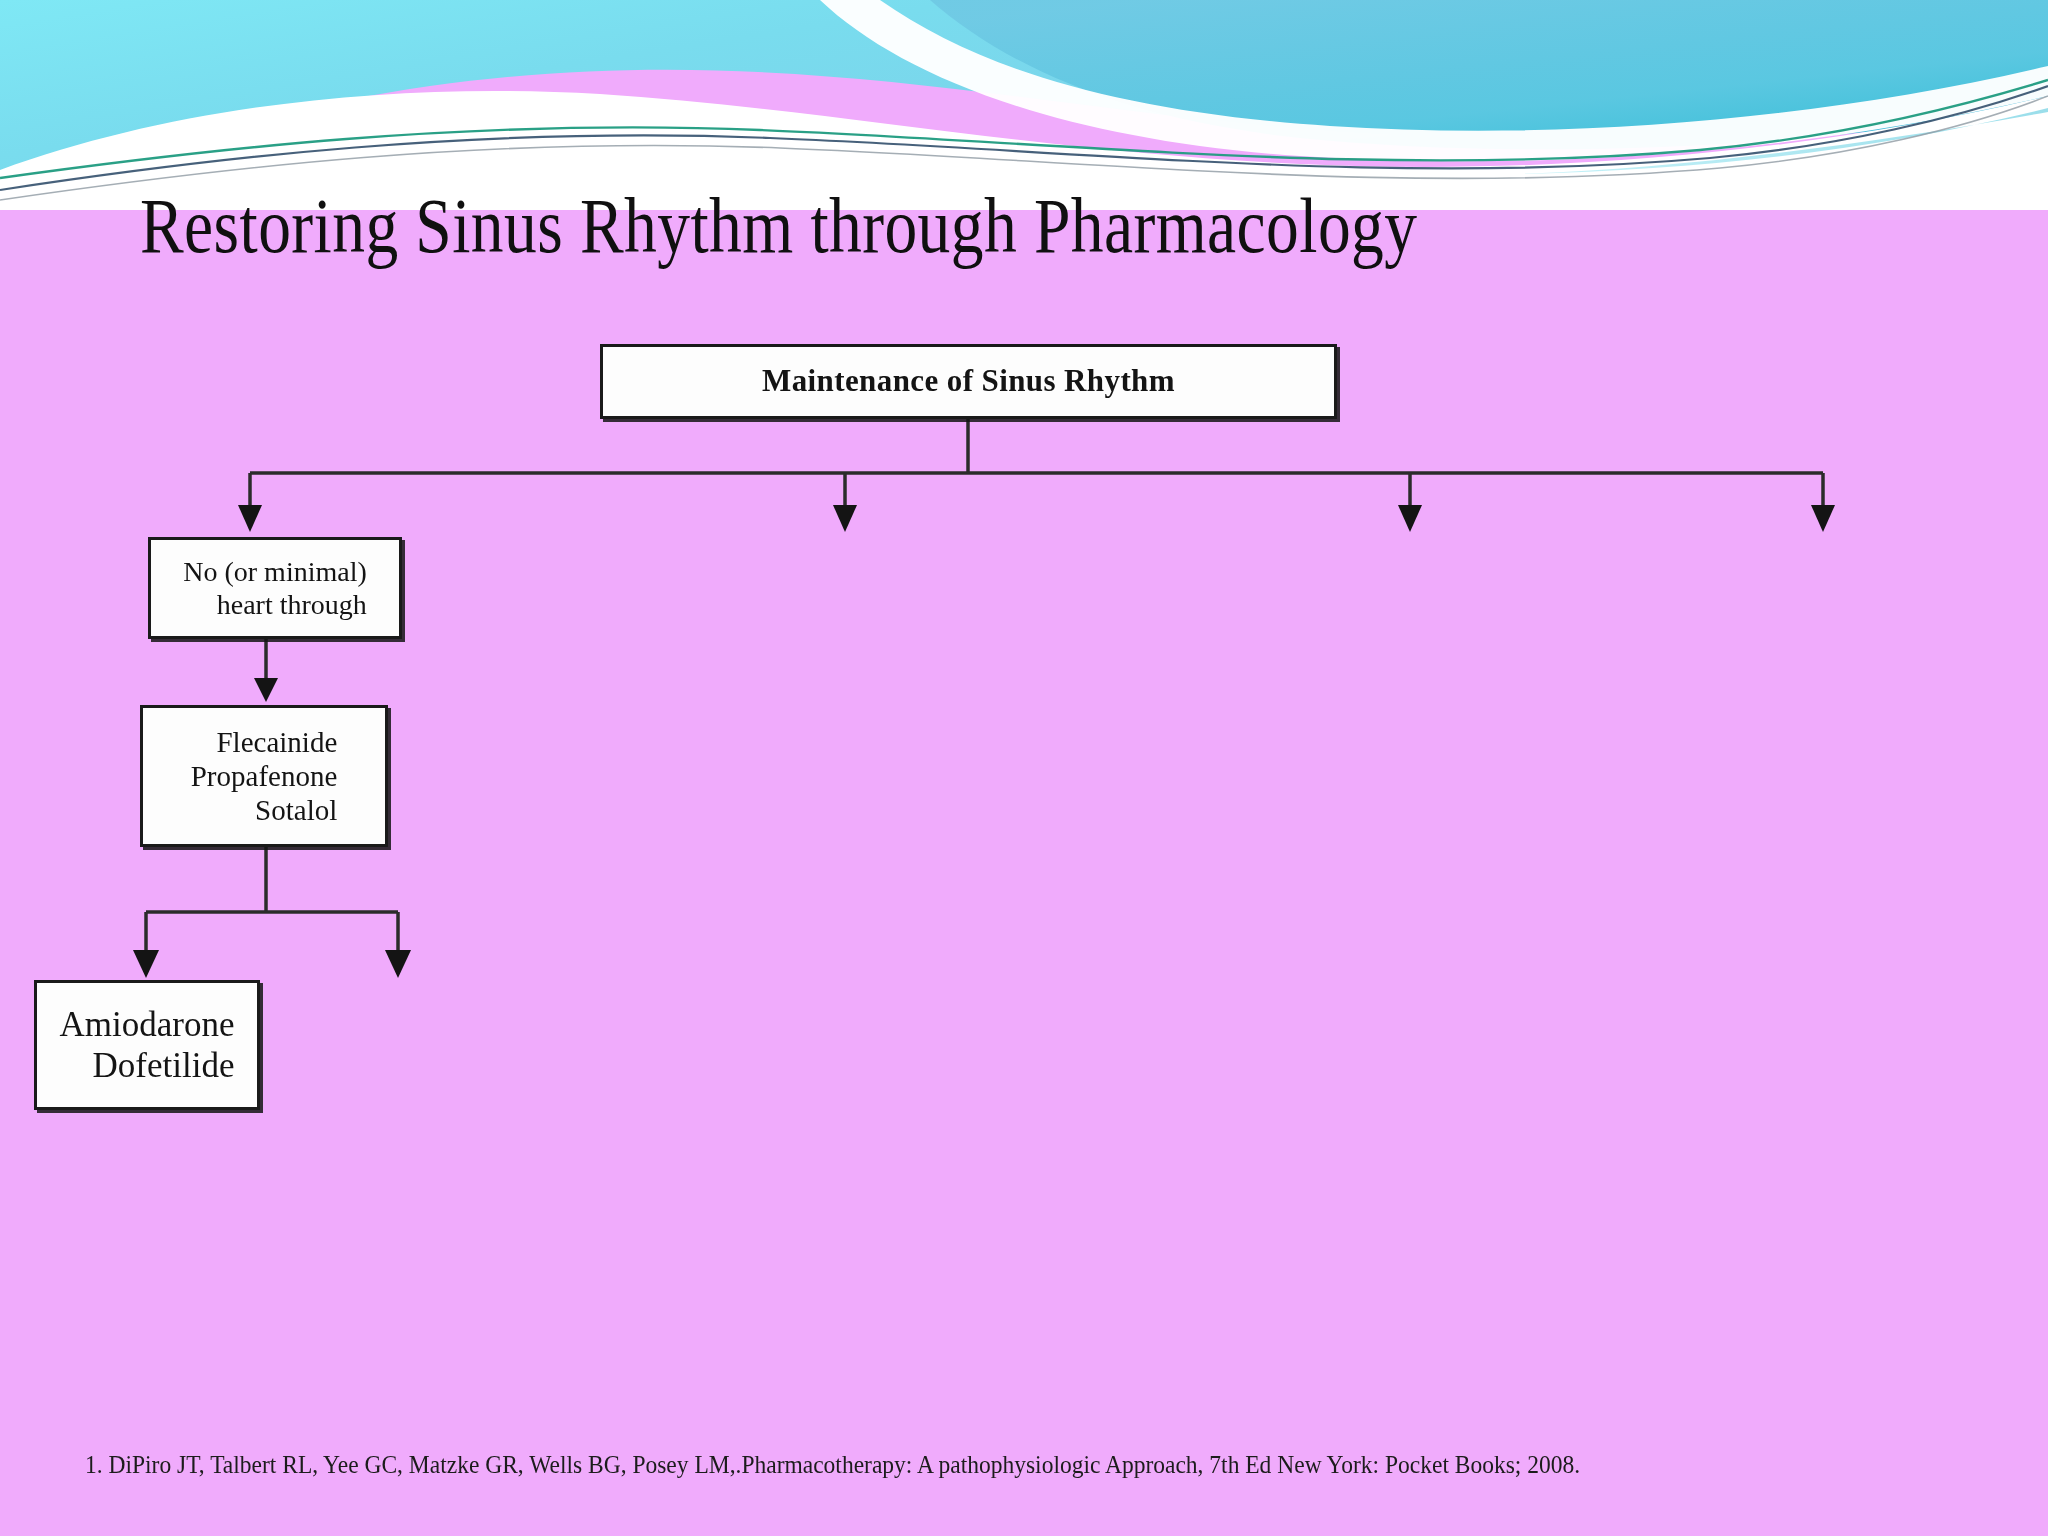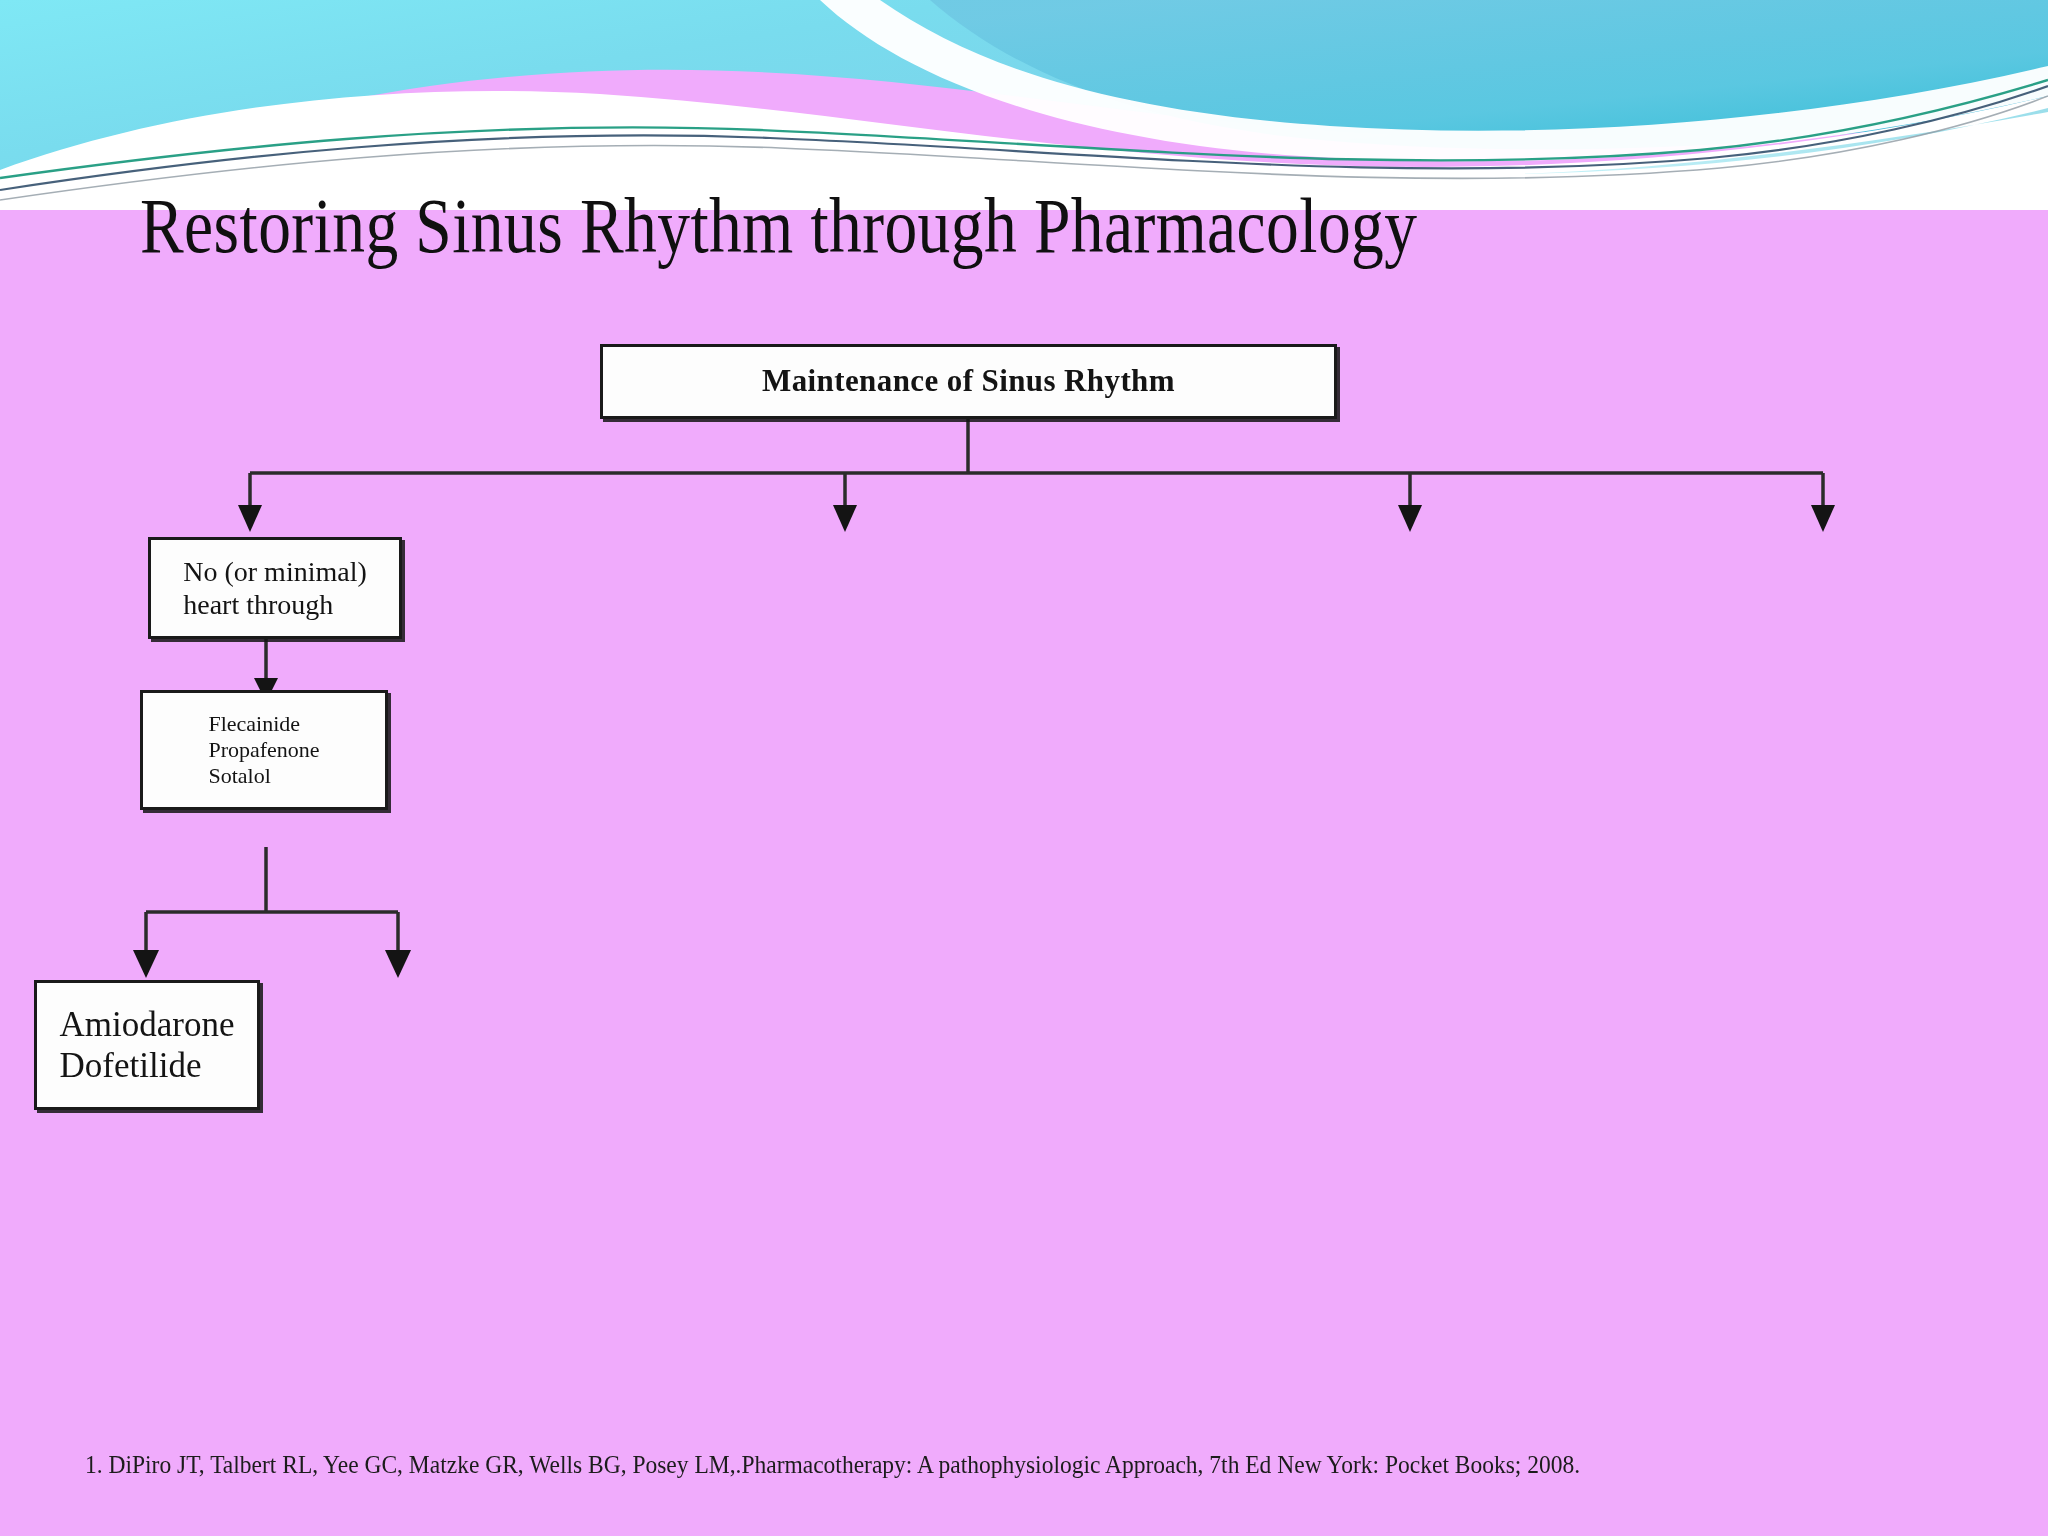--- a/index.html
+++ b/index.html
@@ -64,21 +64,21 @@
 
   .node {
     position: absolute;
     box-sizing: border-box;
     background: #fdfdfd;
     border: 3px solid #1a1a1a;
     box-shadow: 3px 3px 0 0 rgba(20,20,20,0.85);
     display: flex;
     align-items: center;
     justify-content: center;
-    text-align: left;
+    text-align: right;
     color: #141414;
     font-family: "Liberation Serif", serif;
   }
   .node .nodetext {
     line-height: 1.18;
     white-space: pre-line;
   }
 
   #node-root {
     left: 600px;
@@ -91,24 +91,24 @@
   }
   #node-noheart {
     left: 148px;
     top: 537px;
     width: 254px;
     height: 102px;
     font-size: 28px;
   }
   #node-flec {
     left: 140px;
-    top: 690px;
+    top: 705px;
     width: 248px;
-    height: 120px;
-    font-size: 22px;
+    height: 142px;
+    font-size: 29px;
   }
   #node-amio {
     left: 34px;
     top: 980px;
     width: 226px;
     height: 130px;
     font-size: 35px;
   }
 
   

